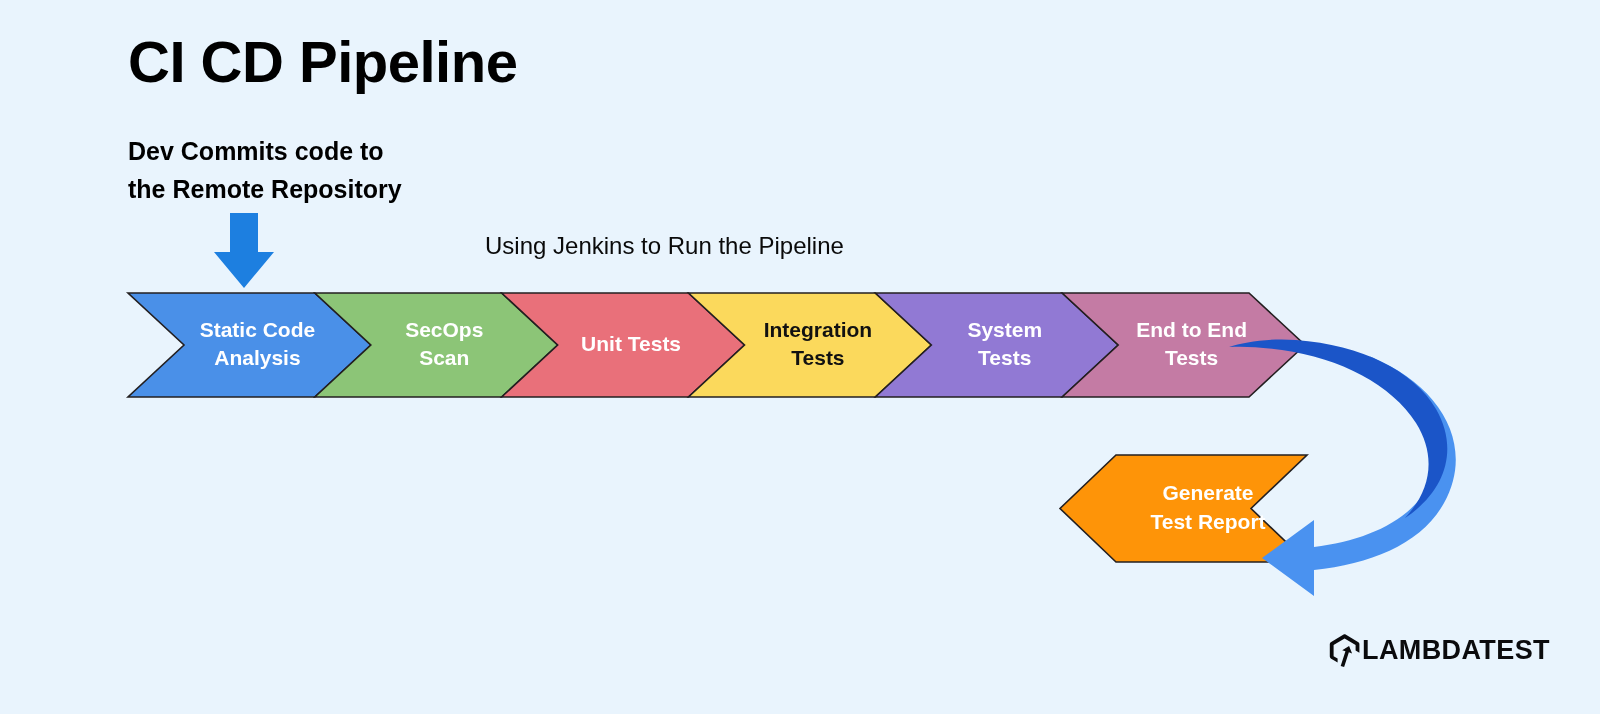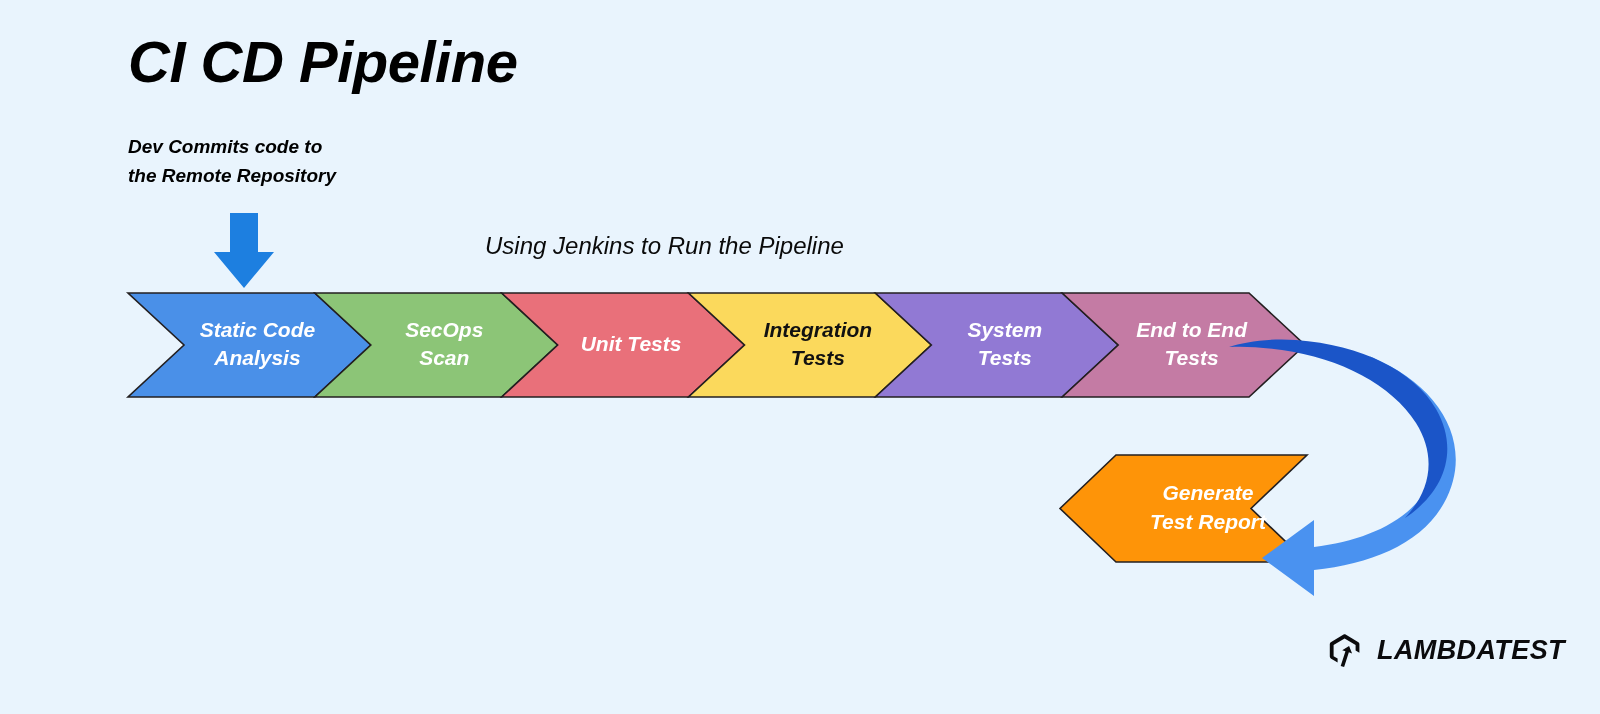--- a/index.html
+++ b/index.html
@@ -12,40 +12,39 @@
     background: #e9f4fd;
     font-family: "Liberation Sans", sans-serif;
     overflow: hidden;
     position: relative;
   }
   #canvas {
     position: absolute;
     left: 0; top: 0;
     width: 1600px;
     height: 650px;
-    font-style: italic;
   }
 
   
   #title {
     position: absolute;
     left: 128px;
     top: 30px;
     font-size: 58px;
     font-weight: 700;
     letter-spacing: -0.5px;
     color: #000000;
     line-height: 1.1;
     white-space: nowrap;
   }
   #commit-note {
     position: absolute;
     left: 128px;
     top: 133px;
-    font-size: 19px;
+    font-size: 25px;
     font-weight: 700;
     color: #000000;
     line-height: 1.5;
     white-space: pre-line;
   }
   #jenkins-note {
     position: absolute;
     left: 485px;
     top: 232px;
     font-size: 24px;
@@ -74,21 +73,21 @@
     dominant-baseline: middle;
   }
 
   
   #logo {
     position: absolute;
     left: 1328px;
     top: 632px;
     display: flex;
     align-items: center;
-    gap: 15px;
+    gap: 0;
   }
   #logo-text {
     font-size: 27px;
     font-weight: 700;
     letter-spacing: 0.4px;
     color: #0b0b0d;
     line-height: 1;
   }
 </style>
 </head>

